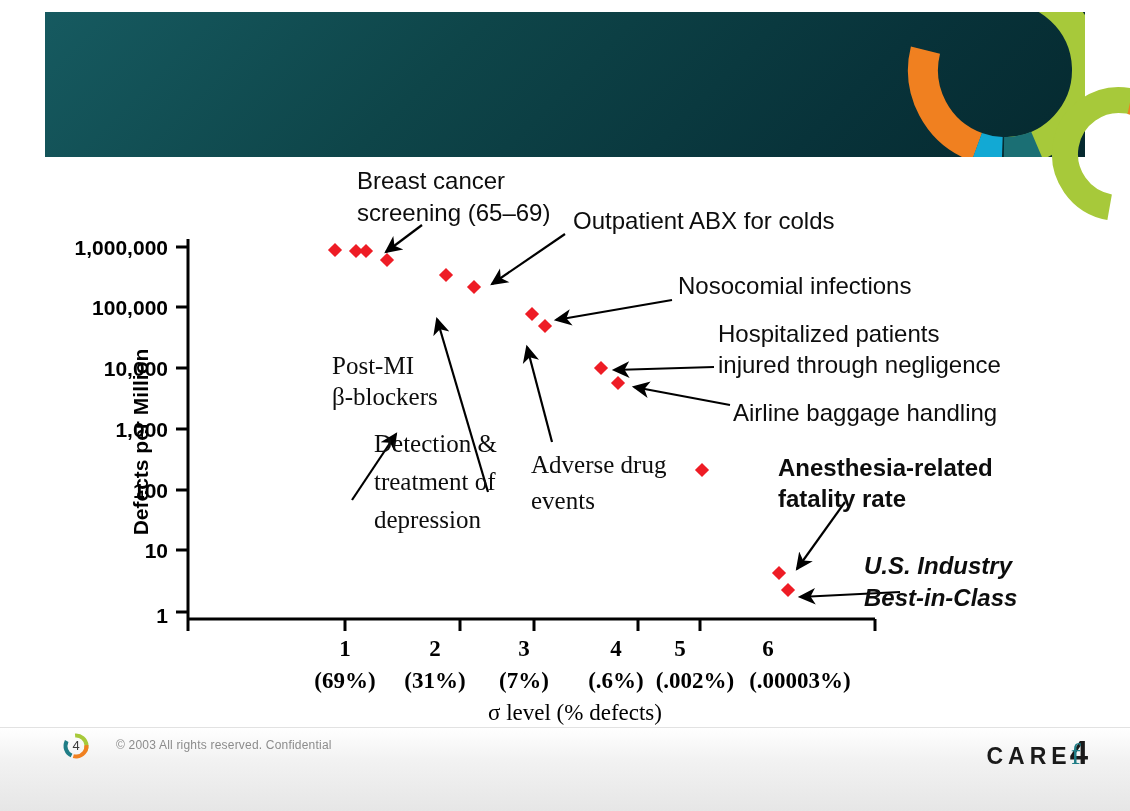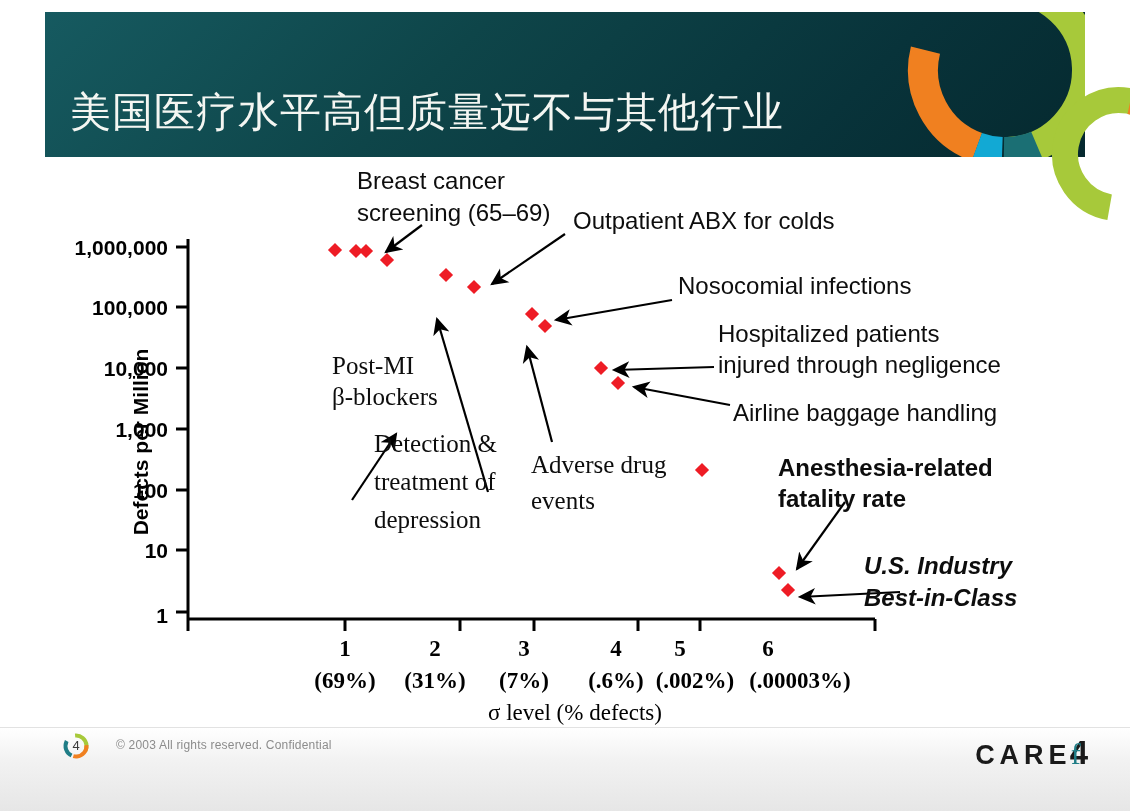--- a/index.html
+++ b/index.html
@@ -167,21 +167,21 @@
     position: absolute;
     right: 42px;
     top: 734px;
     height: 34px;
     display: flex;
     align-items: baseline;
   }
   #logo-care {
     font-family: "Liberation Sans", sans-serif;
     font-weight: bold;
-    font-size: 27px;
+    font-size: 23px;
     letter-spacing: 5px;
     color: #1a1a1a;
   }
   #logo-f {
     position: relative;
     font-family: "Liberation Serif", serif;
     font-size: 30px;
     color: #1f7d86;
     margin-left: -1px;
     z-index: 2;
@@ -219,21 +219,20 @@
     <g>
       <circle cx="1074" cy="142" r="54" fill="none" stroke="#a7c93a" stroke-width="26" stroke-dasharray="190 150" transform="rotate(100 1074 142)"></circle>
       <circle cx="1074" cy="142" r="54" fill="none" stroke="#12a9d4" stroke-width="26" stroke-dasharray="22 318" transform="rotate(-65 1074 142)"></circle>
       <circle cx="1074" cy="142" r="54" fill="none" stroke="#1b6f74" stroke-width="26" stroke-dasharray="30 310" transform="rotate(-45 1074 142)"></circle>
       <circle cx="1074" cy="142" r="54" fill="none" stroke="#f08020" stroke-width="26" stroke-dasharray="8 332" transform="rotate(-78 1074 142)"></circle>
     </g>
 
     <rect x="0" y="145" width="1000" height="85" fill="#ffffff"></rect>
   </svg>
 
-  <div id="title-text">美国医疗水平高但质量远不与其他行业</div>
 
   <div id="chart">
     <svg id="chart-svg" width="1130" height="570" viewBox="0 0 1130 570">
 
       <g stroke="#000000" stroke-width="3" fill="none">
 
         <line x1="188" y1="82" x2="188" y2="462"></line>
 
         <line x1="188" y1="462" x2="875" y2="462"></line>
       </g>

